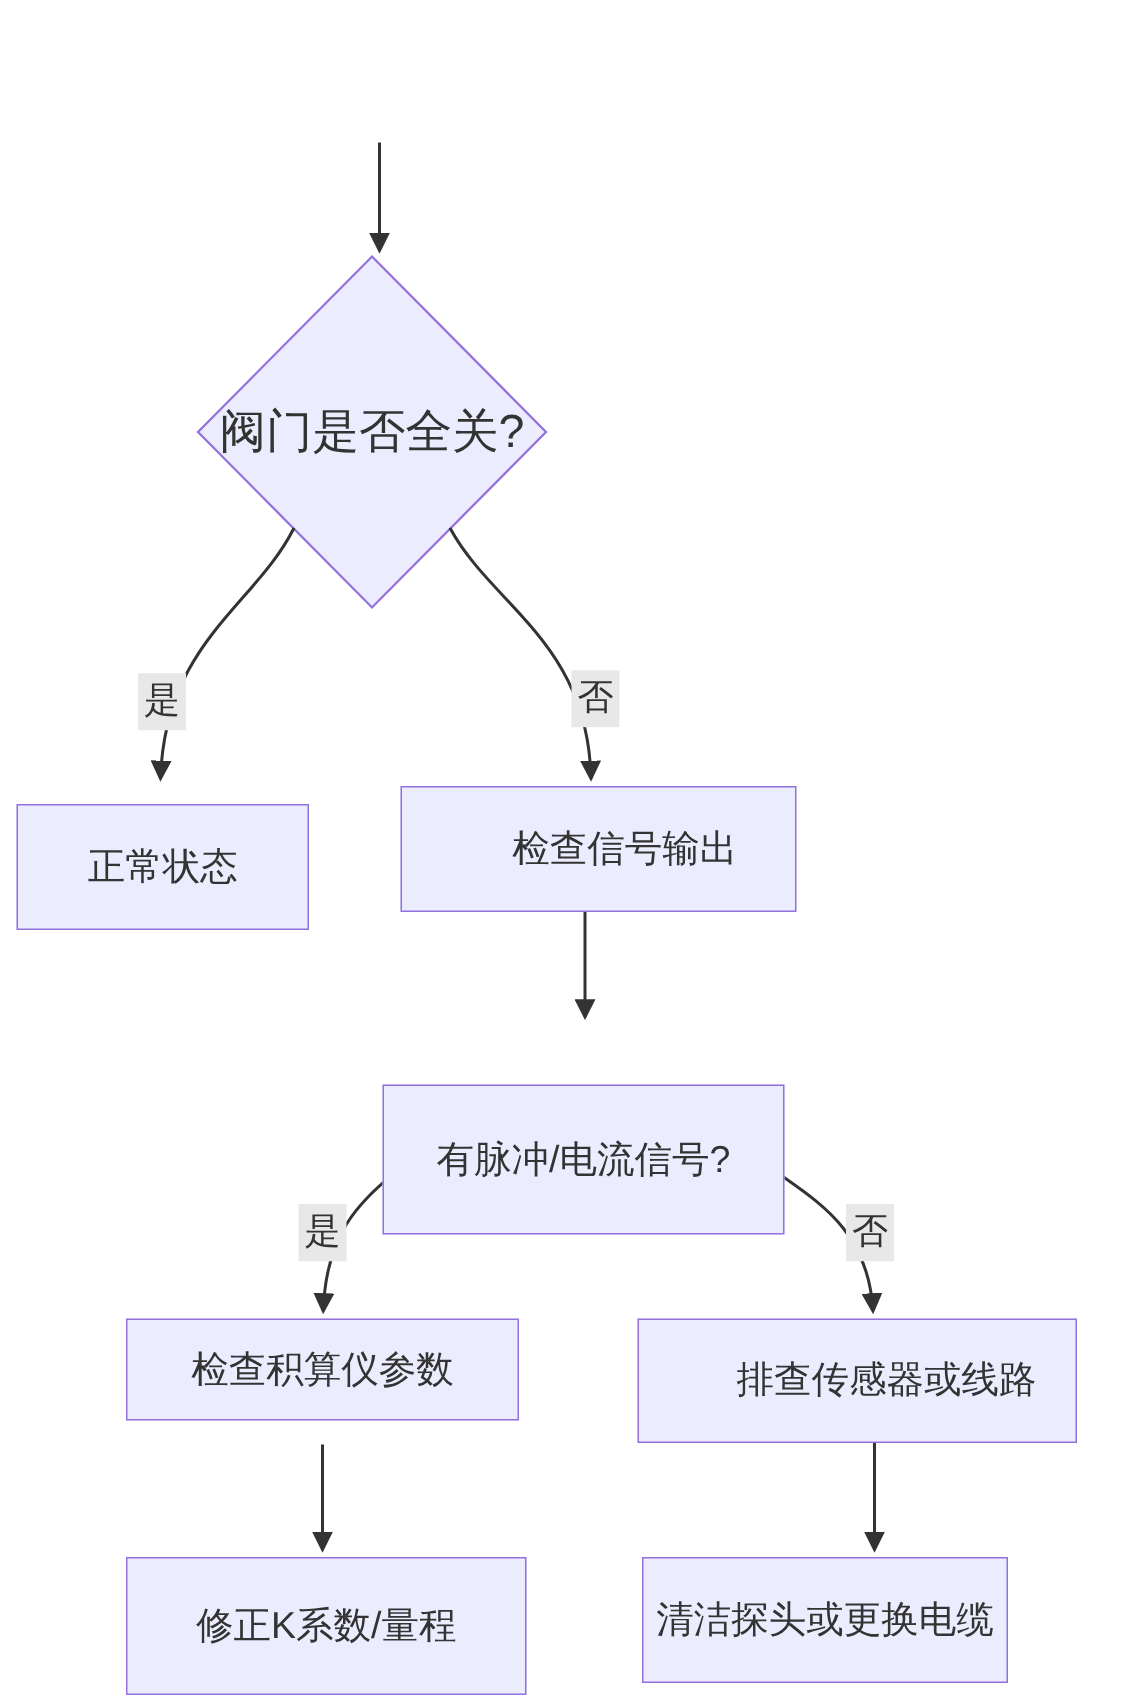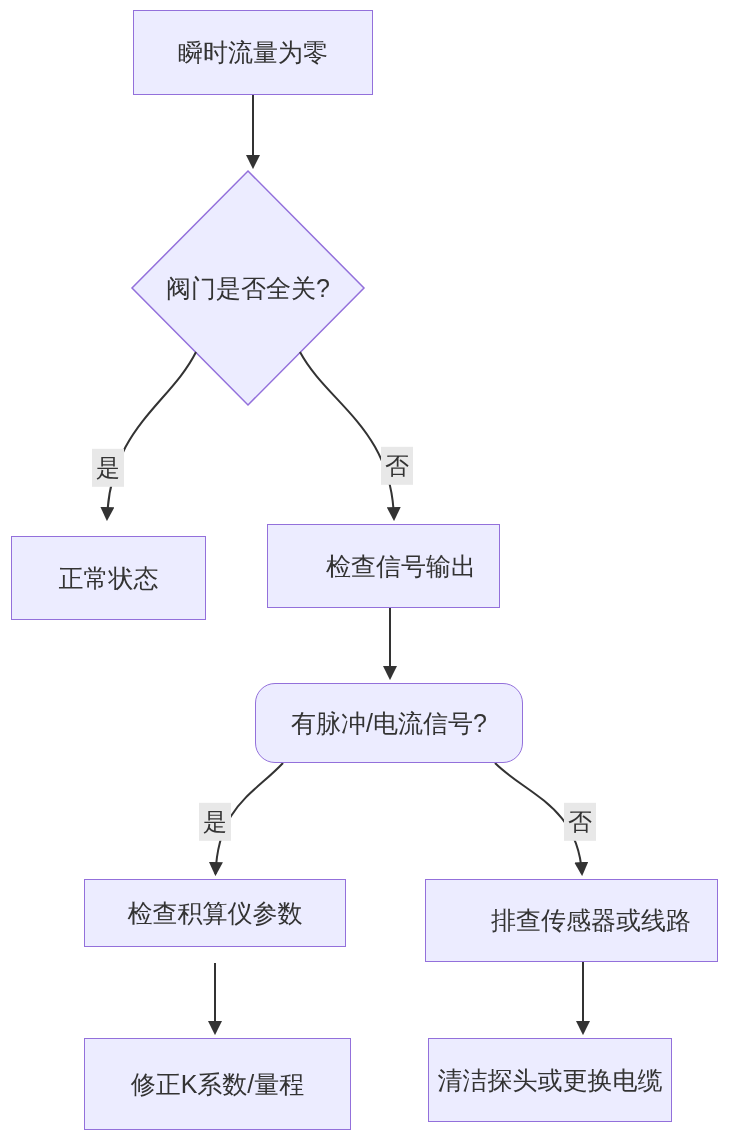--- a/index.html
+++ b/index.html
@@ -30,21 +30,21 @@
     justify-content: center;
     text-align: center;
     color: #333333;
     font-size: 25px;
     line-height: 1.3;
   }
   .diamond-label {
     position: absolute;
     transform: translate(-50%, -50%);
     color: #333333;
-    font-size: 25px;
+    font-size: 31px;
     white-space: nowrap;
     text-align: center;
   }
   .edge-label {
     position: absolute;
     transform: translate(-50%, -50%);
     background: #e8e8e8;
     color: #333333;
     font-size: 24px;
     line-height: 1.35;
@@ -80,29 +80,28 @@
     <path class="edge-path" d="M 253 95 L 253 167" marker-end="url(#arrow)"></path>
     <path class="edge-path" d="M 196 352 C 170 404, 110 428, 107 519" marker-end="url(#arrow)"></path>
     <path class="edge-path" d="M 300 352 C 328 404, 392 428, 394 519" marker-end="url(#arrow)"></path>
     <path class="edge-path" d="M 390 608 L 390 678" marker-end="url(#arrow)"></path>
     <path class="edge-path" d="M 283 763 C 254 794, 218 806, 215.5 874" marker-end="url(#arrow)"></path>
     <path class="edge-path" d="M 495 763 C 526 794, 578 806, 582 874" marker-end="url(#arrow)"></path>
     <path class="edge-path" d="M 215 963 L 215 1033" marker-end="url(#arrow)"></path>
     <path class="edge-path" d="M 583 962 L 583 1033" marker-end="url(#arrow)"></path>
   </svg>
 
-  <div class="node" style="left:133px; top:10px; width:240px; height:85px;">瞬时流量为零</div>
 
   <div class="diamond-label" style="left:248px; top:288px;">阀门是否全关?</div>
 
   <div class="node" style="left:11px; top:524px; width:195px; height:84px;margin-top:12px;">正常状态</div>
 
-  <div class="node" style="left:267px; top:524px; width:233px; height:84px;padding-left:35px;">检查信号输出</div>
+  <div class="node" style="left:267px; top:524px; width:264px; height:84px;padding-left:35px;">检查信号输出</div>
 
-  <div class="node" style="left:255px; top:683px; width:268px; height:80px;border-radius:20px;">有脉冲/电流信号?</div>
+  <div class="node" style="left:255px; top:723px; width:268px; height:100px;">有脉冲/电流信号?</div>
 
   <div class="node" style="left:84px; top:879px; width:262px; height:68px;">检查积算仪参数</div>
 
   <div class="node" style="left:425px; top:879px; width:293px; height:83px;padding-left:39px;">排查传感器或线路</div>
 
   <div class="node" style="left:84px; top:1038px; width:267px; height:92px;">修正K系数/量程</div>
 
   <div class="node" style="left:428px; top:1038px; width:244px; height:84px;">清洁探头或更换电缆</div>
 
   <div class="edge-label" style="left:108px; top:468px;">是</div>

